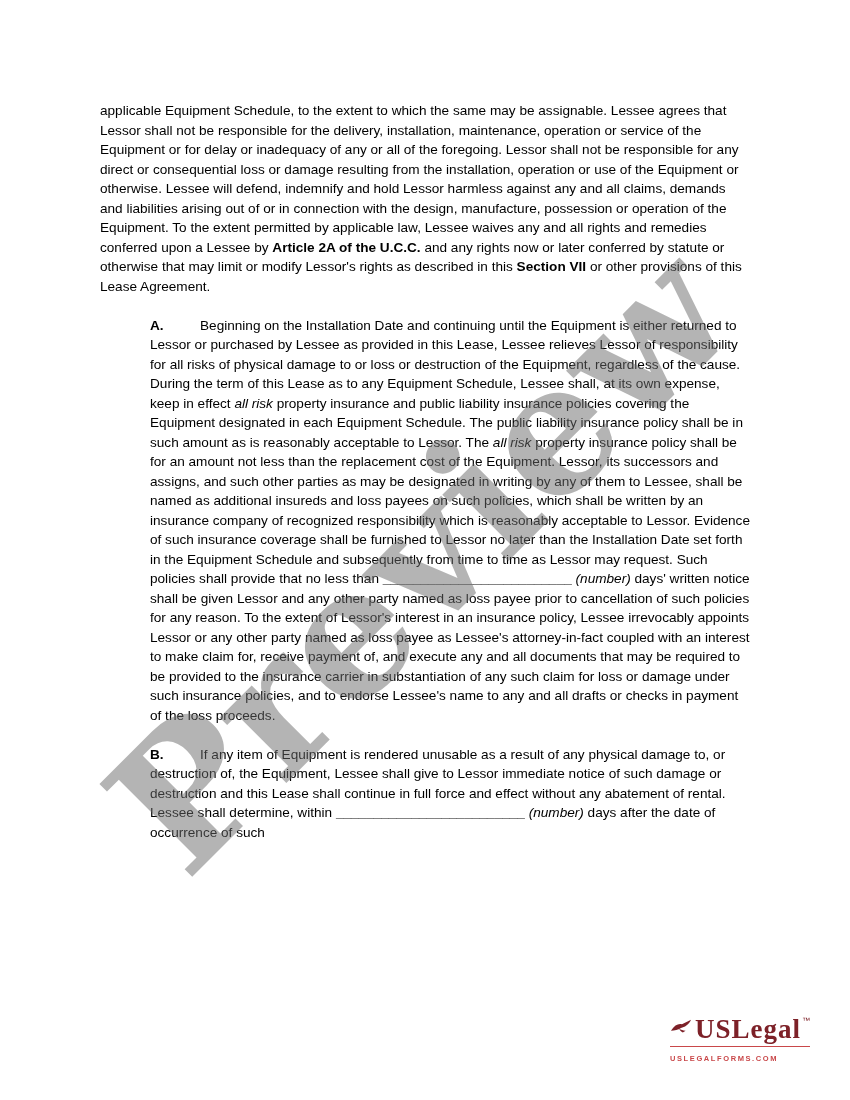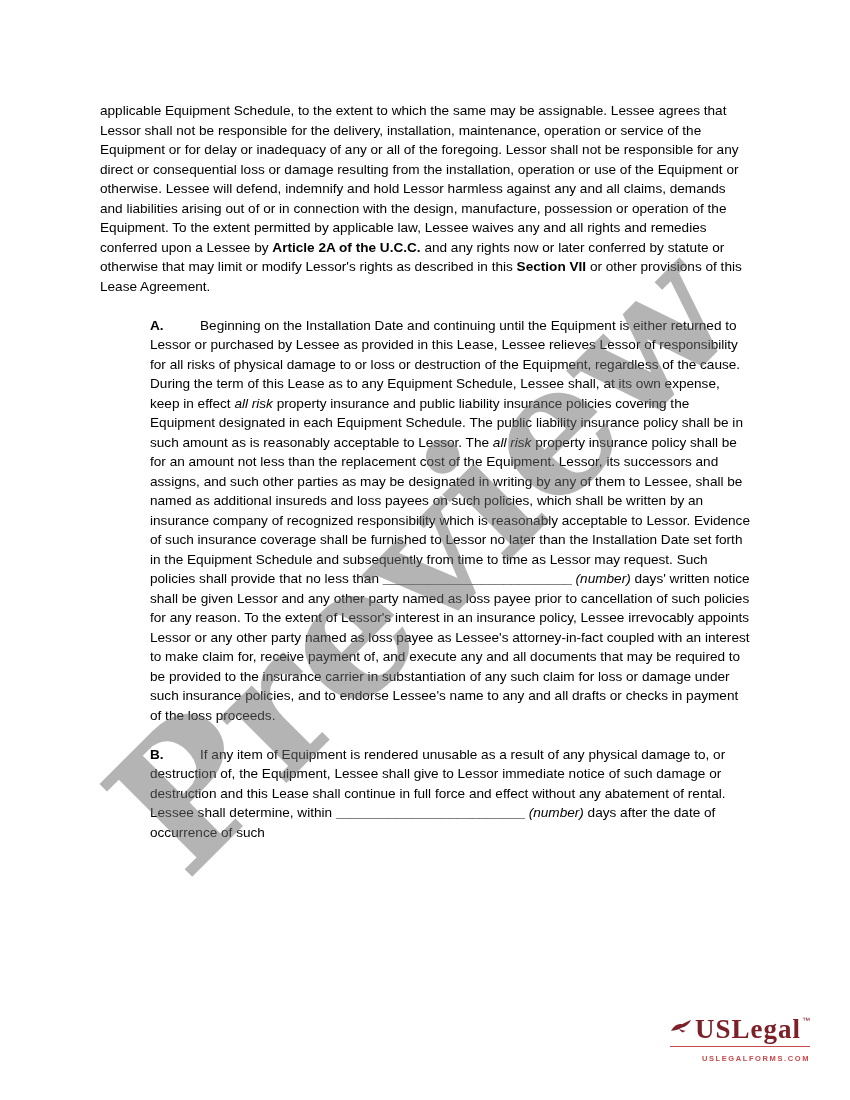--- a/index.html
+++ b/index.html
@@ -45,21 +45,21 @@
     font-weight:700;
     font-size:180px;
     color:rgba(105,105,105,0.5);
     white-space:nowrap;
     pointer-events:none;
     z-index:5;
   }
   .logo {
     position:absolute;
     right:40px; bottom:32px;
-    text-align:right;
+    text-align:left;
     z-index:2;
   }
   .logo-row {
     display:flex; align-items:flex-start; justify-content:flex-end;
     color:#7d2128;
   }
   .eagle { width:22px; height:18px; margin-right:3px; margin-top:2px; }
   .brand {
     font-family:"Liberation Serif", serif;
     font-weight:700;

